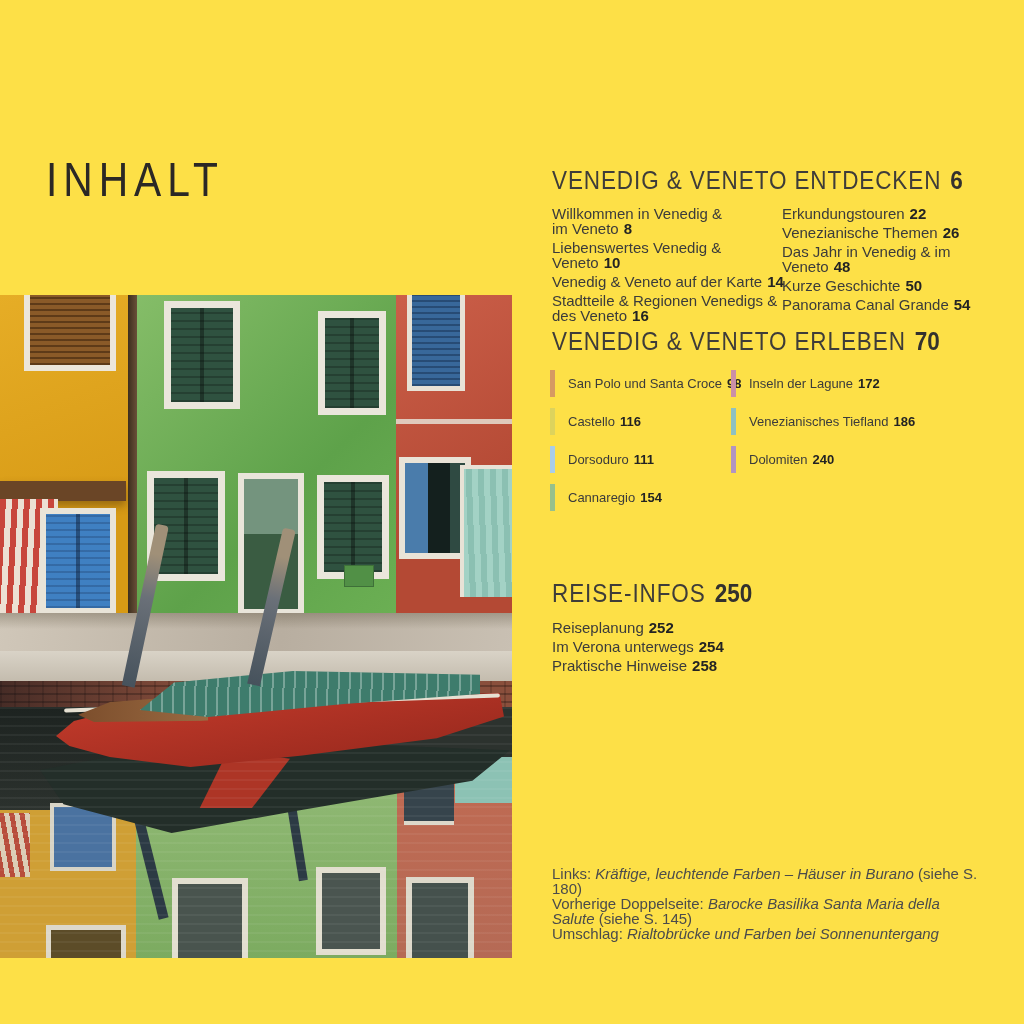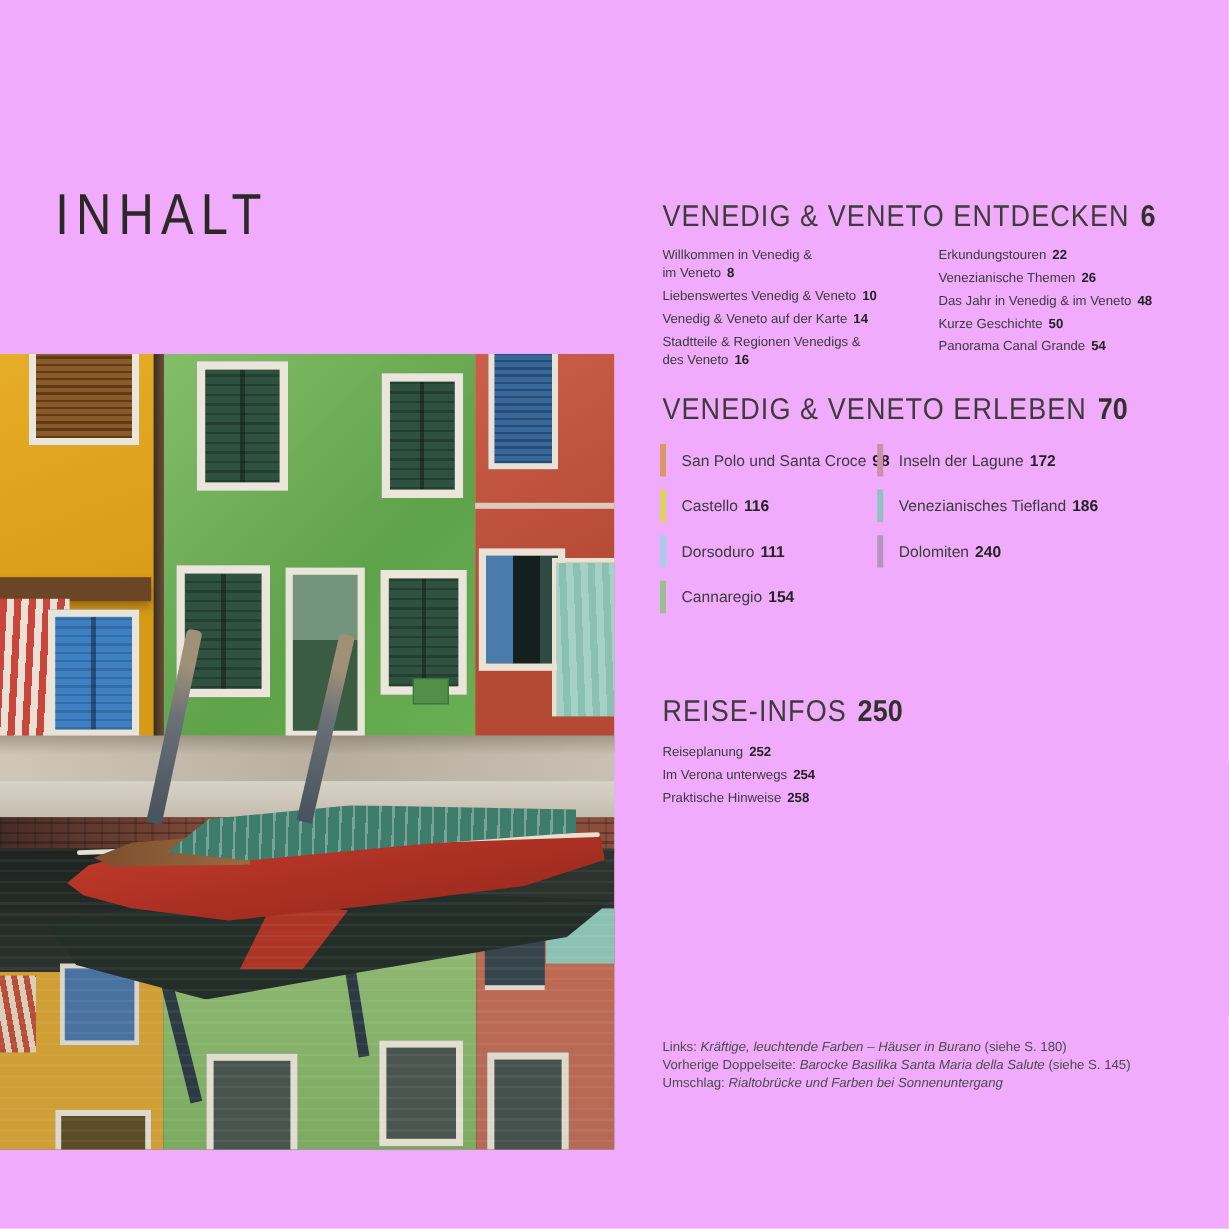--- a/index.html
+++ b/index.html
@@ -1,51 +1,51 @@
 <!DOCTYPE html>
 <html><head>
 <meta charset="utf-8">
 <style>
   html,body{margin:0;padding:0;background:#ffffff;}
-  .page{position:relative;width:1024px;height:1024px;background:#f0abfc;overflow:hidden;
+  .page{position:relative;width:1024px;height:1024px;background:#fde047;overflow:hidden;
         font-family:"Liberation Sans",sans-serif;color:#3b3b3b;}
 
   
   .title{position:absolute;left:46px;top:152px;margin:0;font-size:48px;font-weight:300;
          letter-spacing:7px;color:#2b2825;transform:scaleX(.85);transform-origin:left top;
          white-space:nowrap;}
 
   
   .sec-heading{position:absolute;left:552px;transform:scaleX(.9);transform-origin:left top;
                white-space:nowrap;color:#3e3c39;}
   .sh-text{font-size:25px;font-weight:400;letter-spacing:1px;}
   .sh-num{font-size:25px;font-weight:700;margin-left:10px;color:#33312e;}
   .sec-entdecken{top:166px;}
   .sec-erleben{top:327px;}
   .sec-reise{top:579px;}
 
   
-  .toc-col{position:absolute;font-size:11px;line-height:15px;color:#3b3b3b;}
+  .toc-col{position:absolute;font-size:15px;line-height:15px;color:#3b3b3b;}
   .toc-item{margin-bottom:4px;}
   .lbl{white-space:pre-line;}
   .pg{font-weight:700;color:#232323;margin-left:5px;}
   .col-1l{left:552px;top:206px;width:232px;}
   .col-1r{left:772px;top:206px;width:215px;margin-left:10px;}
   .col-3l{left:552px;top:620px;width:225px;}
   .col-3r{left:772px;top:620px;width:220px;}
 
   
   .chap-col{position:absolute;}
   .col-2l{left:550px;top:370px;}
   .col-2r{left:731px;top:370px;}
   .chap{display:flex;align-items:center;height:27px;margin-bottom:11px;font-size:13px;}
   .chap-bar{width:5px;height:27px;margin-right:13px;flex:0 0 5px;}
 
   
-  .captions{position:absolute;left:552px;top:866px;width:430px;font-size:11px;
+  .captions{position:absolute;left:552px;top:866px;width:430px;font-size:15px;
             line-height:15px;color:#4b4b4b;}
   .cap-line em{font-style:italic;}
 
   
   .photo{position:absolute;left:0;top:295px;width:512px;height:663px;overflow:hidden;background:#cfc5b8;}
   .photo div{position:absolute;}
 
   .p-yellow{left:0;top:0;width:132px;height:332px;background:linear-gradient(160deg,#e6ad26,#d79a15 70%);}
   .p-ywin-top{left:24px;top:-10px;width:80px;height:74px;border:6px solid #ece6da;
       background:#8a5a28 repeating-linear-gradient(0deg,rgba(40,20,5,.45) 0 2px,transparent 2px 6px);}

